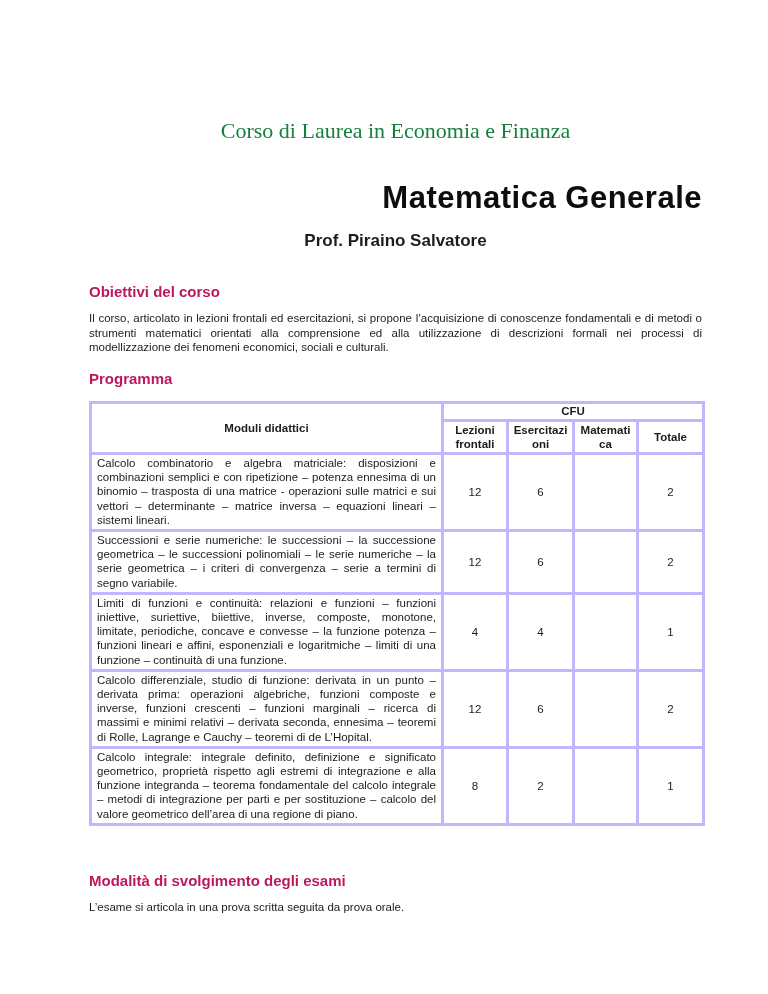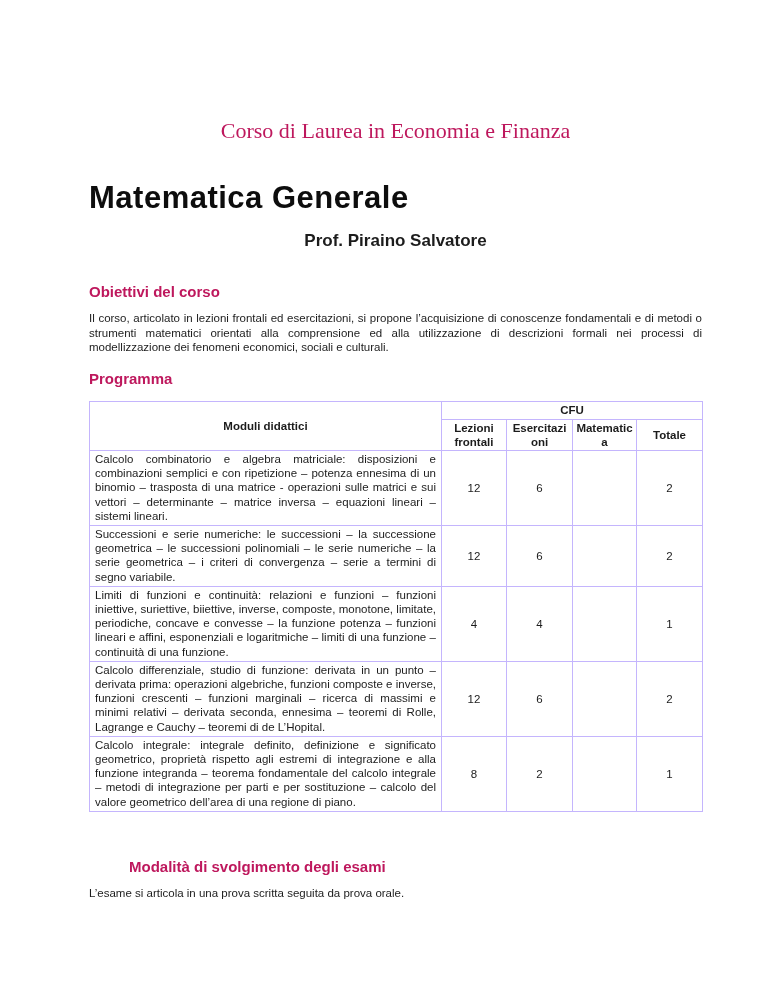--- a/index.html
+++ b/index.html
@@ -18,25 +18,25 @@
     left: 89px;
     top: 0;
     width: 613px;
   }
   .course-line {
     margin-top: 118px;
     text-align: center;
     font-family: "Liberation Serif", serif;
     font-size: 22px;
     font-weight: 400;
-    color: #be185d;
+    color: #15803d;
   }
   .main-title {
     margin-top: 36px;
-    text-align: left;
+    text-align: right;
     font-size: 31px;
     font-weight: 700;
     letter-spacing: 0.5px;
     color: #0d0d0d;
   }
   .prof-line {
     margin-top: 15px;
     text-align: center;
     font-size: 17px;
     font-weight: 700;
@@ -47,40 +47,40 @@
     font-size: 20px;
     font-weight: 400;
   }
   .section-heading {
     font-size: 15px;
     font-weight: 700;
     color: #be185d;
   }
   .h-obiettivi { margin-top: 32px; }
   .h-programma { margin-top: 15px; }
-  .h-modalita  { margin-top: 46px; margin-left: 40px; }
+  .h-modalita  { margin-top: 46px; }
   .body-text {
     margin-top: 11px;
     font-size: 11.5px;
     line-height: 14.5px;
     text-align: justify;
     color: #1c1c1c;
   }
   .body-text.no-justify { text-align: left; }
   table.cfu-table {
     margin-top: 14px;
     width: 613px;
     border-collapse: collapse;
     table-layout: fixed;
     font-size: 11.5px;
     line-height: 14.2px;
     color: #1c1c1c;
   }
   .cfu-table th, .cfu-table td {
-    border: 1px solid #c4b5fd;
+    border: 3px solid #c4b5fd;
     vertical-align: middle;
   }
   .cfu-table th {
     font-weight: 700;
     text-align: center;
     overflow-wrap: break-word;
     padding: 1px 3px;
   }
   .cfu-table th.cfu-span { height: 18px; padding: 0 3px; }
   .cfu-table td.modulo-cell {

